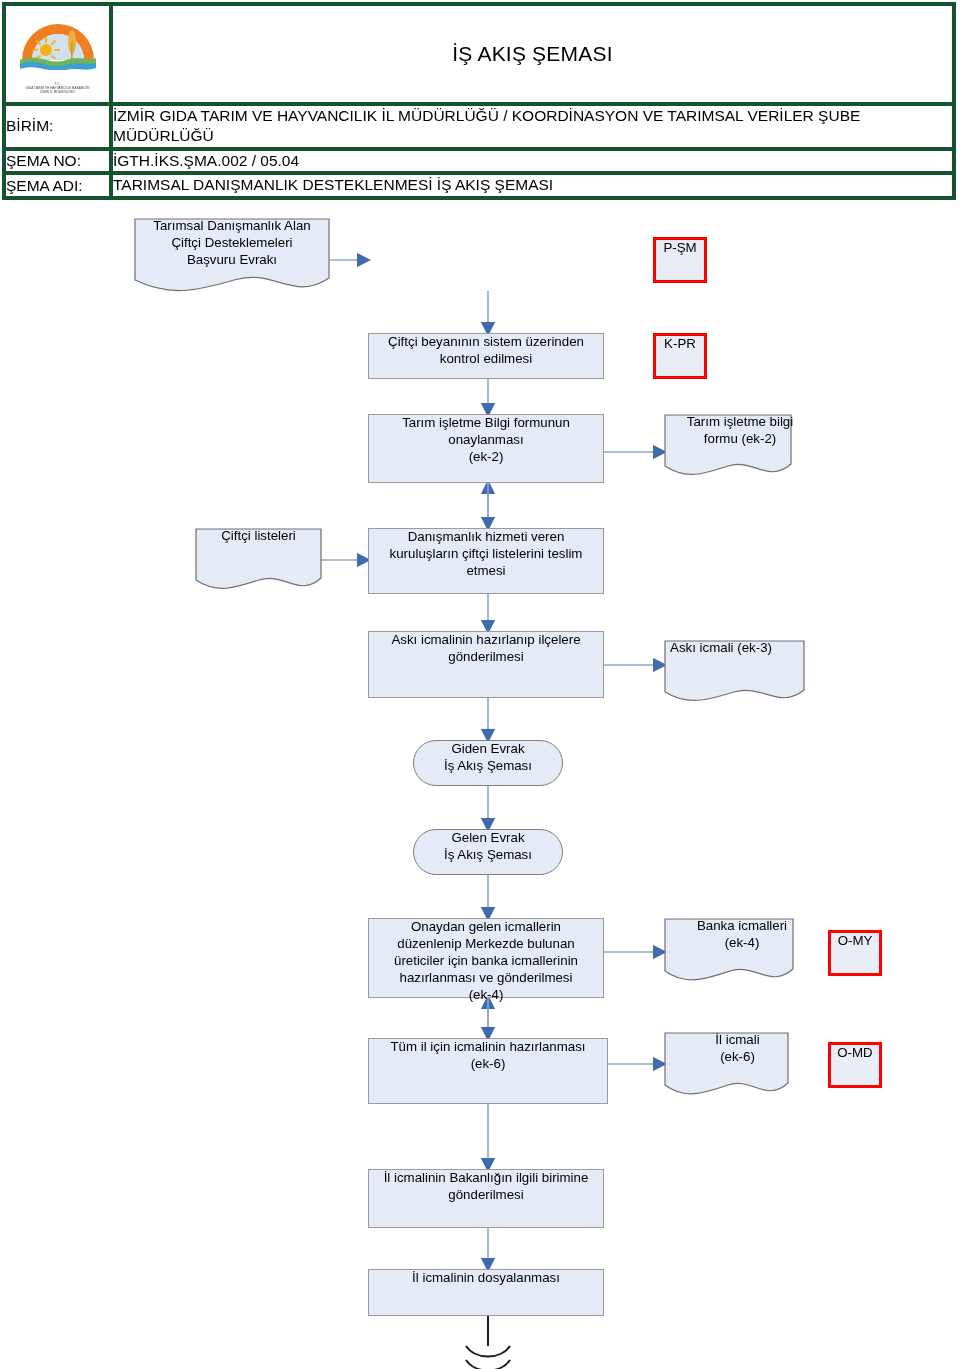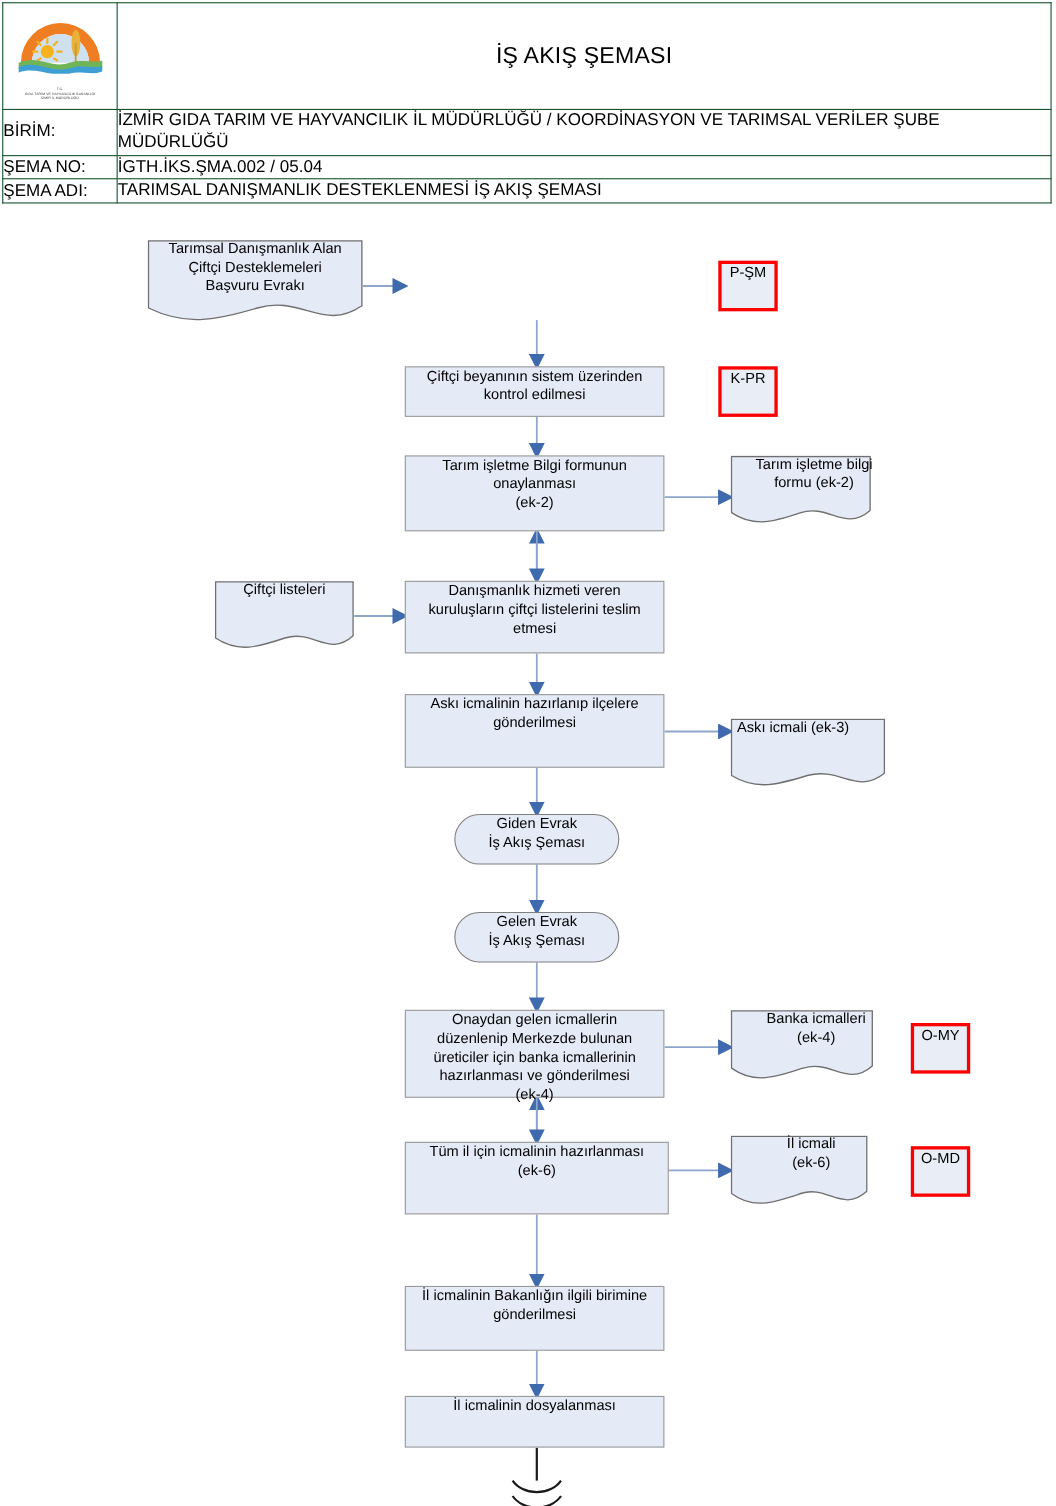--- a/index.html
+++ b/index.html
@@ -8,21 +8,21 @@
     font-family:"Liberation Sans","DejaVu Sans",sans-serif;
     color:#000;
     -webkit-font-smoothing:antialiased;
   }
   
   #header-table{
     position:absolute;left:2px;top:2px;width:954px;
     border-collapse:collapse;table-layout:fixed;
   }
   #header-table td{
-    border:1px solid #14532d;
+    border:4px solid #14532d;
     padding:0;
     vertical-align:middle;
     margin-top:12px;
   }
   .cell-logo{width:103px;height:96px;text-align:center;}
   .cell-title{text-align:center;font-size:21px;letter-spacing:.2px;}
   .lbl{
     width:103px;font-size:15.5px;padding:3px 4px 3px 5px;
     white-space:nowrap;vertical-align:middle;
   }
@@ -214,21 +214,21 @@
   </div>
 
   <div class="node proc" style="left:368px;top:322px;width:236px;height:66px;">
     <div class="txt">Danışmanlık hizmeti veren<br>kuruluşların çiftçi listelerini teslim<br>etmesi</div>
   </div>
 
   <div class="node proc" style="left:368px;top:425px;width:236px;height:67px;">
     <div class="txt">Askı icmalinin hazırlanıp ilçelere<br>gönderilmesi</div>
   </div>
 
-  <div class="node doc" style="left:664px;top:447px;width:114px;height:66px;">
+  <div class="node doc" style="left:664px;top:434px;width:114px;height:66px;">
     <svg class="docshape" width="141" height="66" viewBox="0 0 141 66" preserveAspectRatio="none">
       <path d="M1,1 H140 V50 C115,70 100,44 70,52 C44,60 24,66 1,52 Z" fill="#E4EAF6" stroke="#6f6f6f" stroke-width="1.2"></path>
     </svg>
     <div class="txt" style="margin-bottom:10px;">Askı icmali (ek-3)</div>
   </div>
 
   <div class="node round" style="left:413px;top:534px;width:150px;height:46px;">
     <div class="txt">Giden Evrak<br>İş Akış Şeması</div>
   </div>
 

